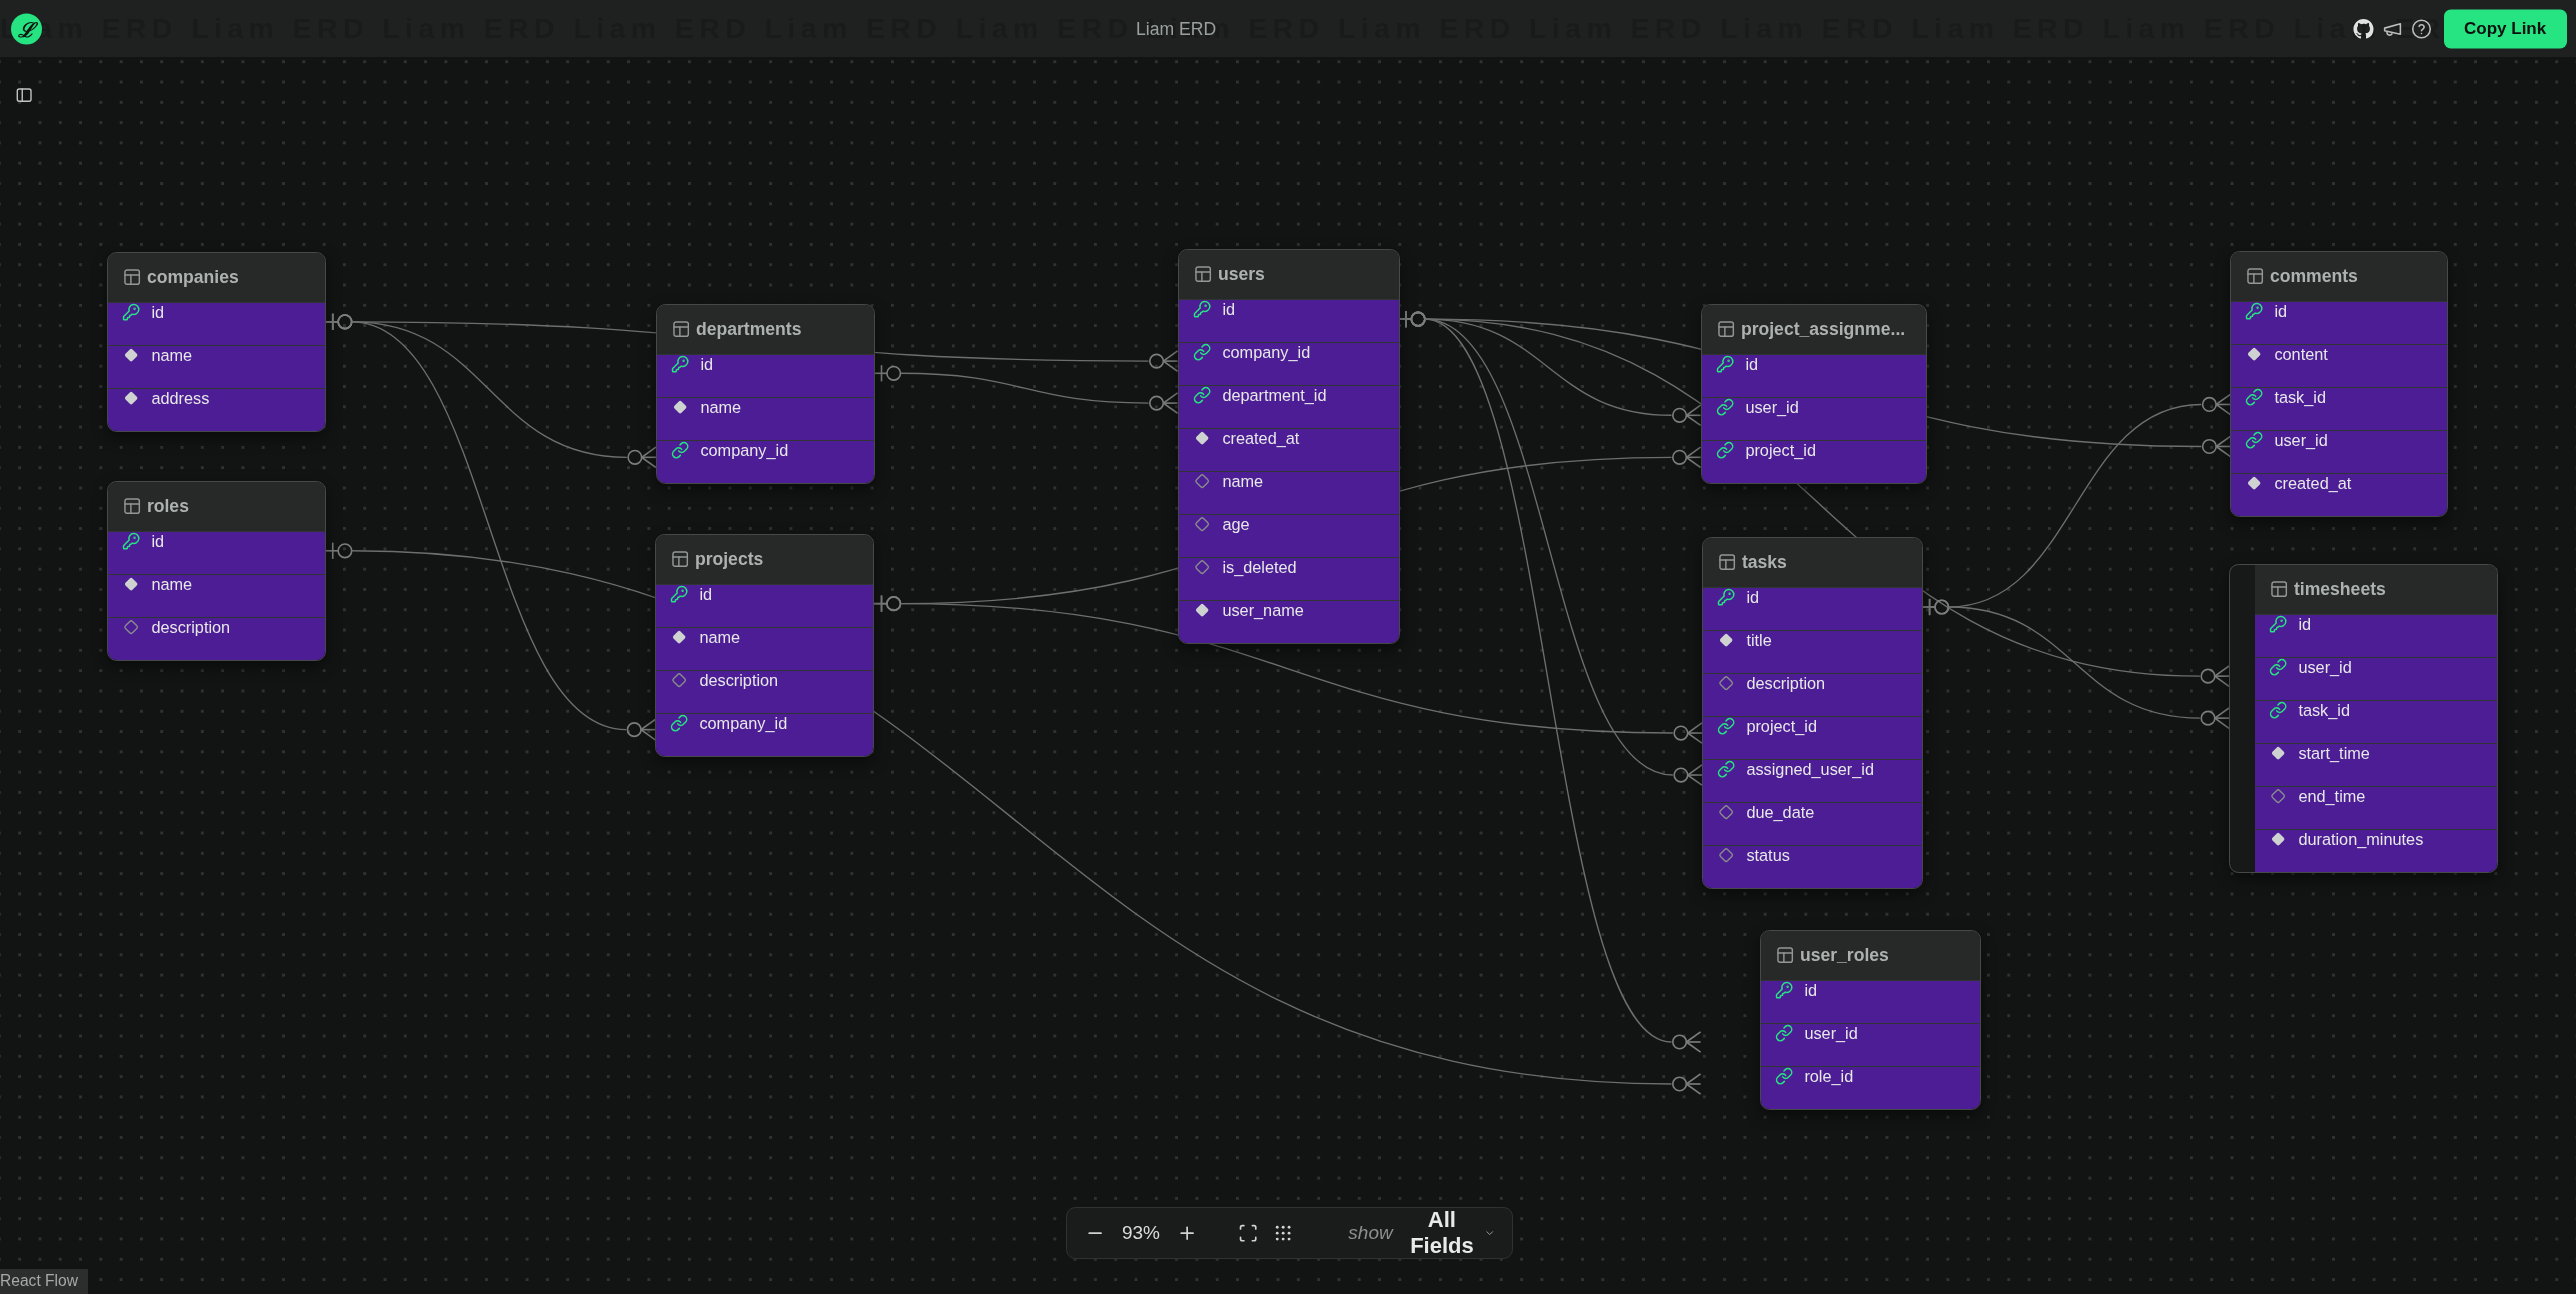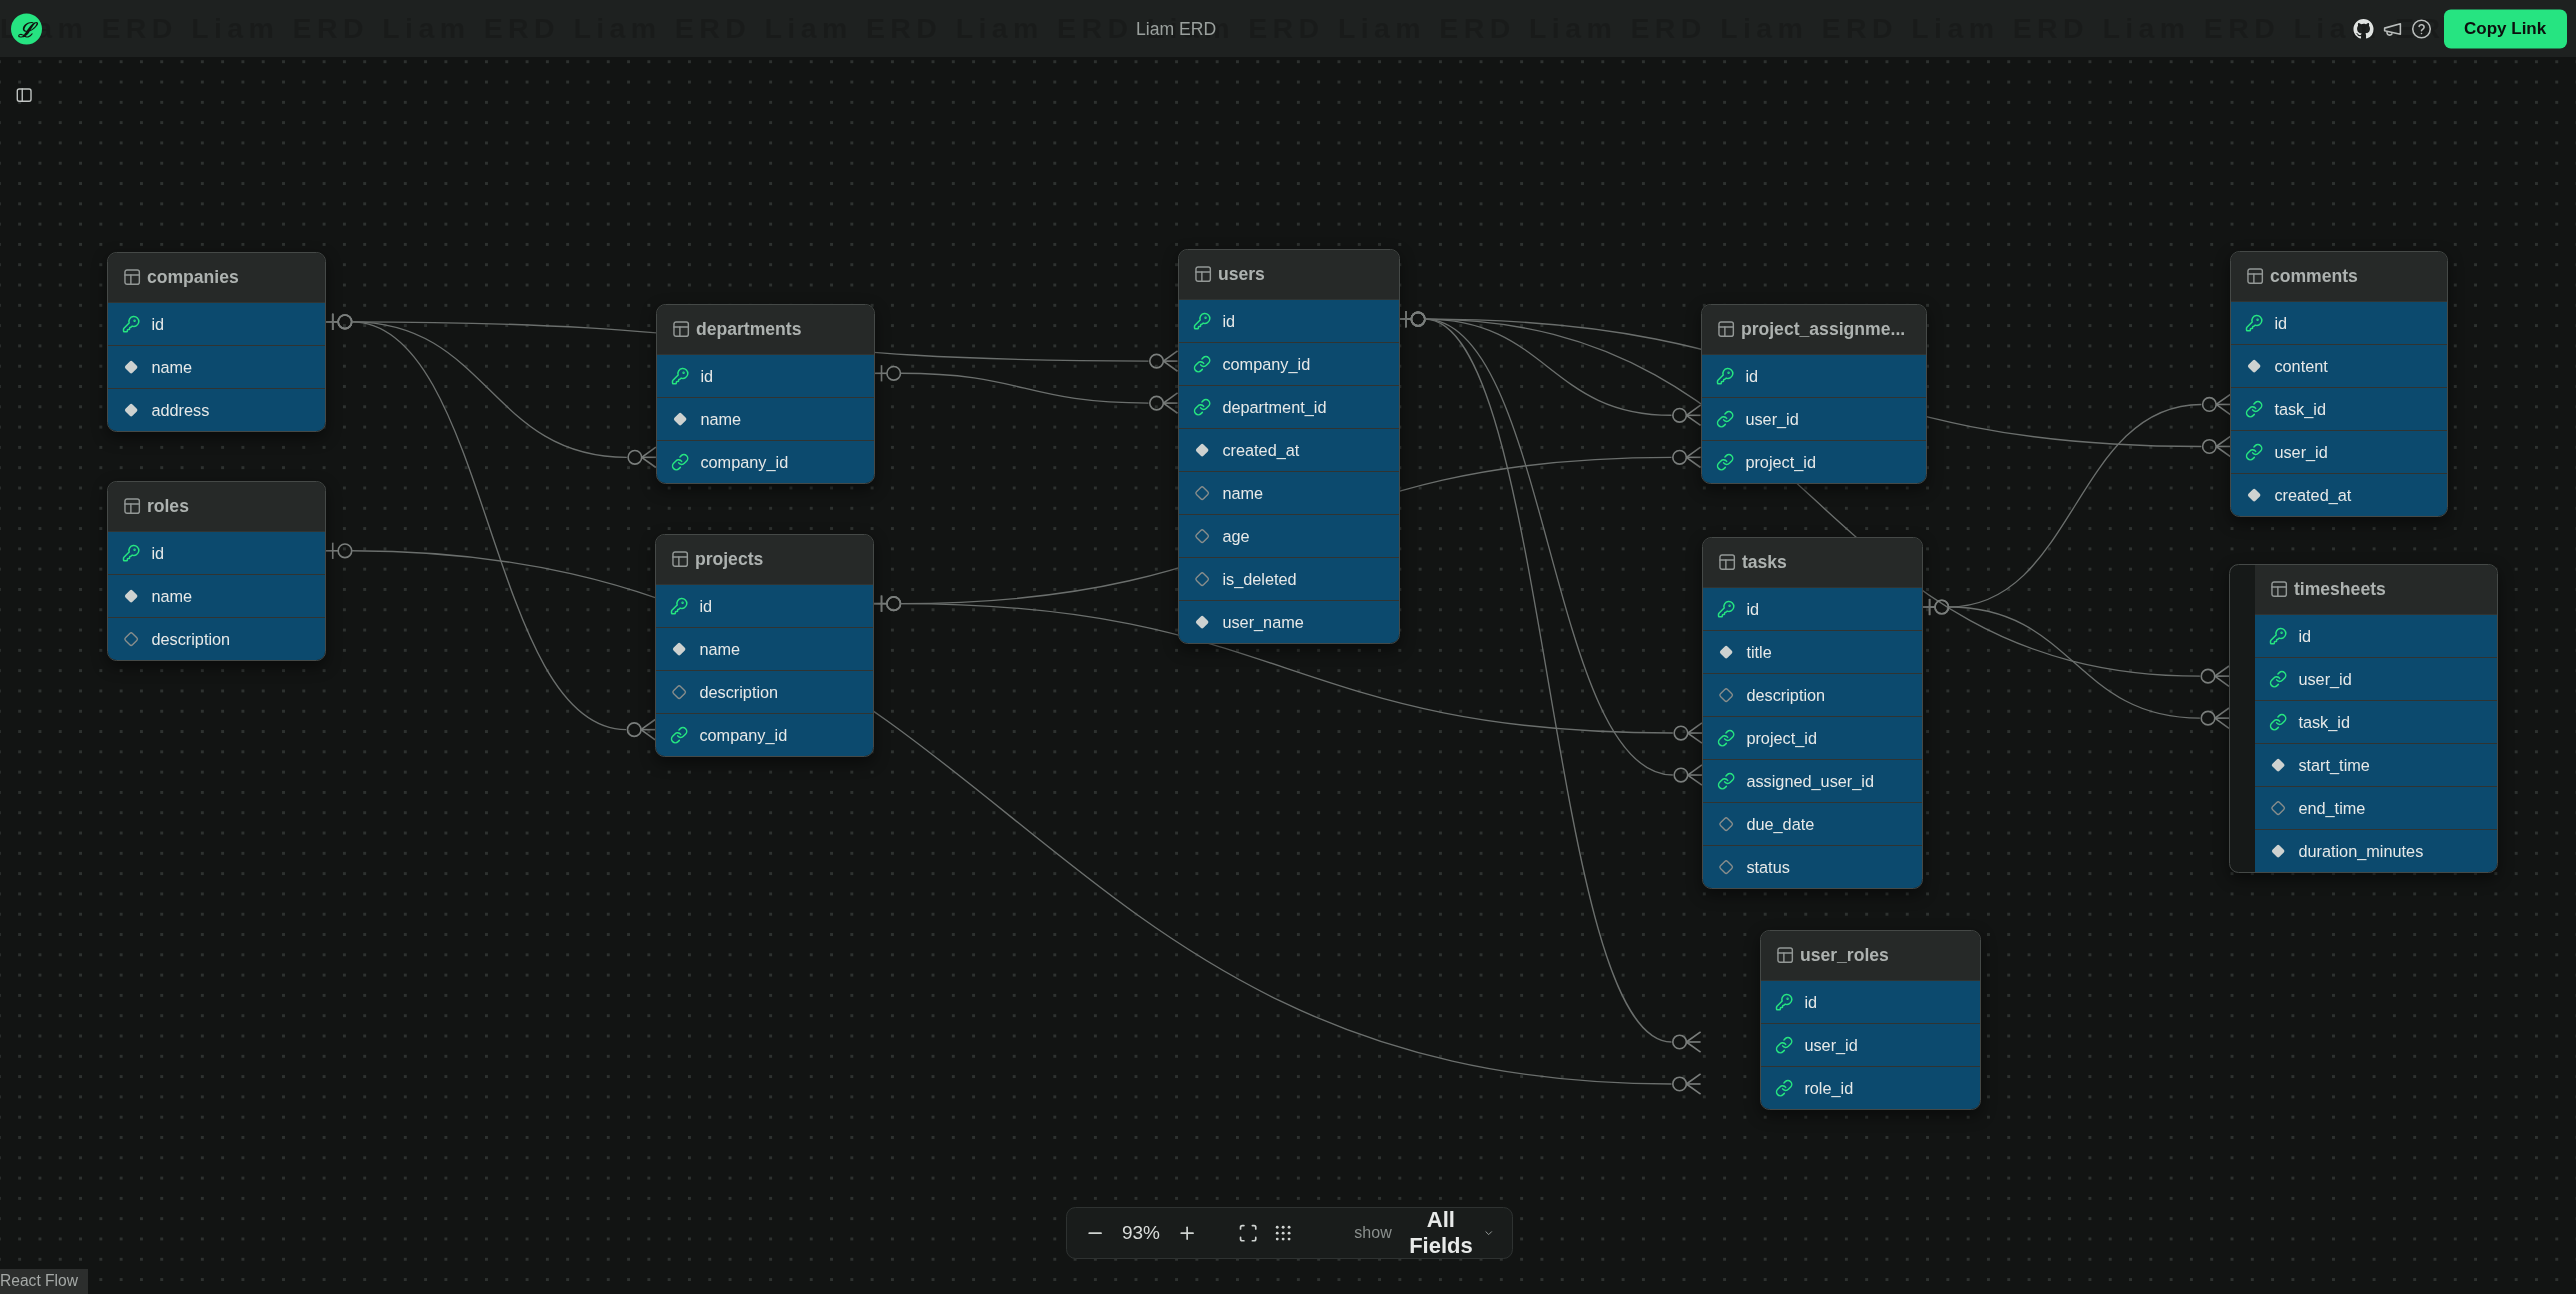--- a/index.html
+++ b/index.html
@@ -13,22 +13,22 @@
   #edges{position:absolute;inset:0;width:2576px;height:1294px;}
   .edge{stroke:#6b6f6d;stroke-width:2;fill:none;}
   .edge-marker{stroke:#7a7e7c;stroke-width:2.4;fill:none;}
 
   
   .table-node{position:absolute;border:0.7px solid #454947;border-radius:9.5px;overflow:hidden;
     background:#161918;box-shadow:0 5.4px 15px rgba(0,0,0,.45);}
   .node-header{display:flex;align-items:center;gap:5px;height:49px;padding:0 13.6px;background:#262928;}
   .node-header svg{width:20.3px;height:20.3px;stroke:#939896;flex:0 0 auto;}
   .node-title{font-size:17.6px;font-weight:600;color:#adb2b0;white-space:nowrap;overflow:hidden;}
-  .node-row{display:flex;align-items:center;gap:11.5px;height:42px;padding:0 13.6px;
-    background:#0c4a6e;border-top:0.7px solid #303432;}
+  .node-row{display:flex;align-items:flex-start;gap:11.5px;height:42px;padding:0 13.6px;
+    background:#4c1d95;border-top:0.7px solid #303432;}
   .f-icon{display:inline-flex;width:18.3px;height:18.3px;flex:0 0 auto;}
   .f-icon svg{width:18.3px;height:18.3px;}
   .f-icon.key svg,.f-icon.link svg{stroke:var(--accent,#2ee58a);}
   .f-icon.diamond_filled svg{color:#ced2d0;}
   .f-icon.diamond_outline svg{stroke:#888d8b;}
   .f-name{font-size:16.3px;font-weight:500;color:#e7e9e8;white-space:nowrap;}
 
   
   #header{position:absolute;left:0;top:0;width:100%;height:57px;background:#1e2120;
     display:flex;align-items:center;z-index:20;}
@@ -54,21 +54,21 @@
   #sidebar-toggle svg{width:18.3px;height:18.3px;stroke:#c2c6c4;fill:none;}
 
   #toolbar{position:absolute;left:1066px;top:1207px;width:447px;height:52px;z-index:10;
     background:#191c1b;border:0.7px solid #2e3231;border-radius:9.5px;display:flex;align-items:center;
     padding:0 17.6px;box-sizing:border-box;gap:15px;}
   .tb-btn{background:none;border:none;padding:0;cursor:pointer;display:flex;align-items:center;}
   .tb-btn svg{width:20.3px;height:20.3px;stroke:#cfd3d1;fill:none;}
   .tb-btn.dots svg{fill:#cfd3d1;stroke:none;}
   #zoom-level{font-size:19px;color:#d9dcda;font-weight:500;min-width:42px;text-align:center;}
   .tb-divider{width:0.7px;height:28.5px;background:#333736;margin:0 5.4px;}
-  #show-label{font-size:16px;color:#8b908e;margin-left:20px;}
+  #show-label{font-size:19px;color:#8b908e;margin-left:14px;font-style:italic;}
   #fields-select{display:flex;align-items:center;gap:8.1px;background:none;border:none;cursor:pointer;padding:0;}
   #fields-value{font-size:22px;font-weight:600;color:#e8eae9;font-family:inherit;}
   #fields-select svg{width:16.3px;height:16.3px;stroke:#9ca19f;fill:none;}
 
   #attribution{position:absolute;left:-9.5px;bottom:0;background:#2c2e2d;padding:2.7px 9.5px 4.1px 9.5px;
     z-index:10;}
   #attribution span{font-size:15.6px;color:#a5a9a7;}
 </style>
 </head>
 <body>

